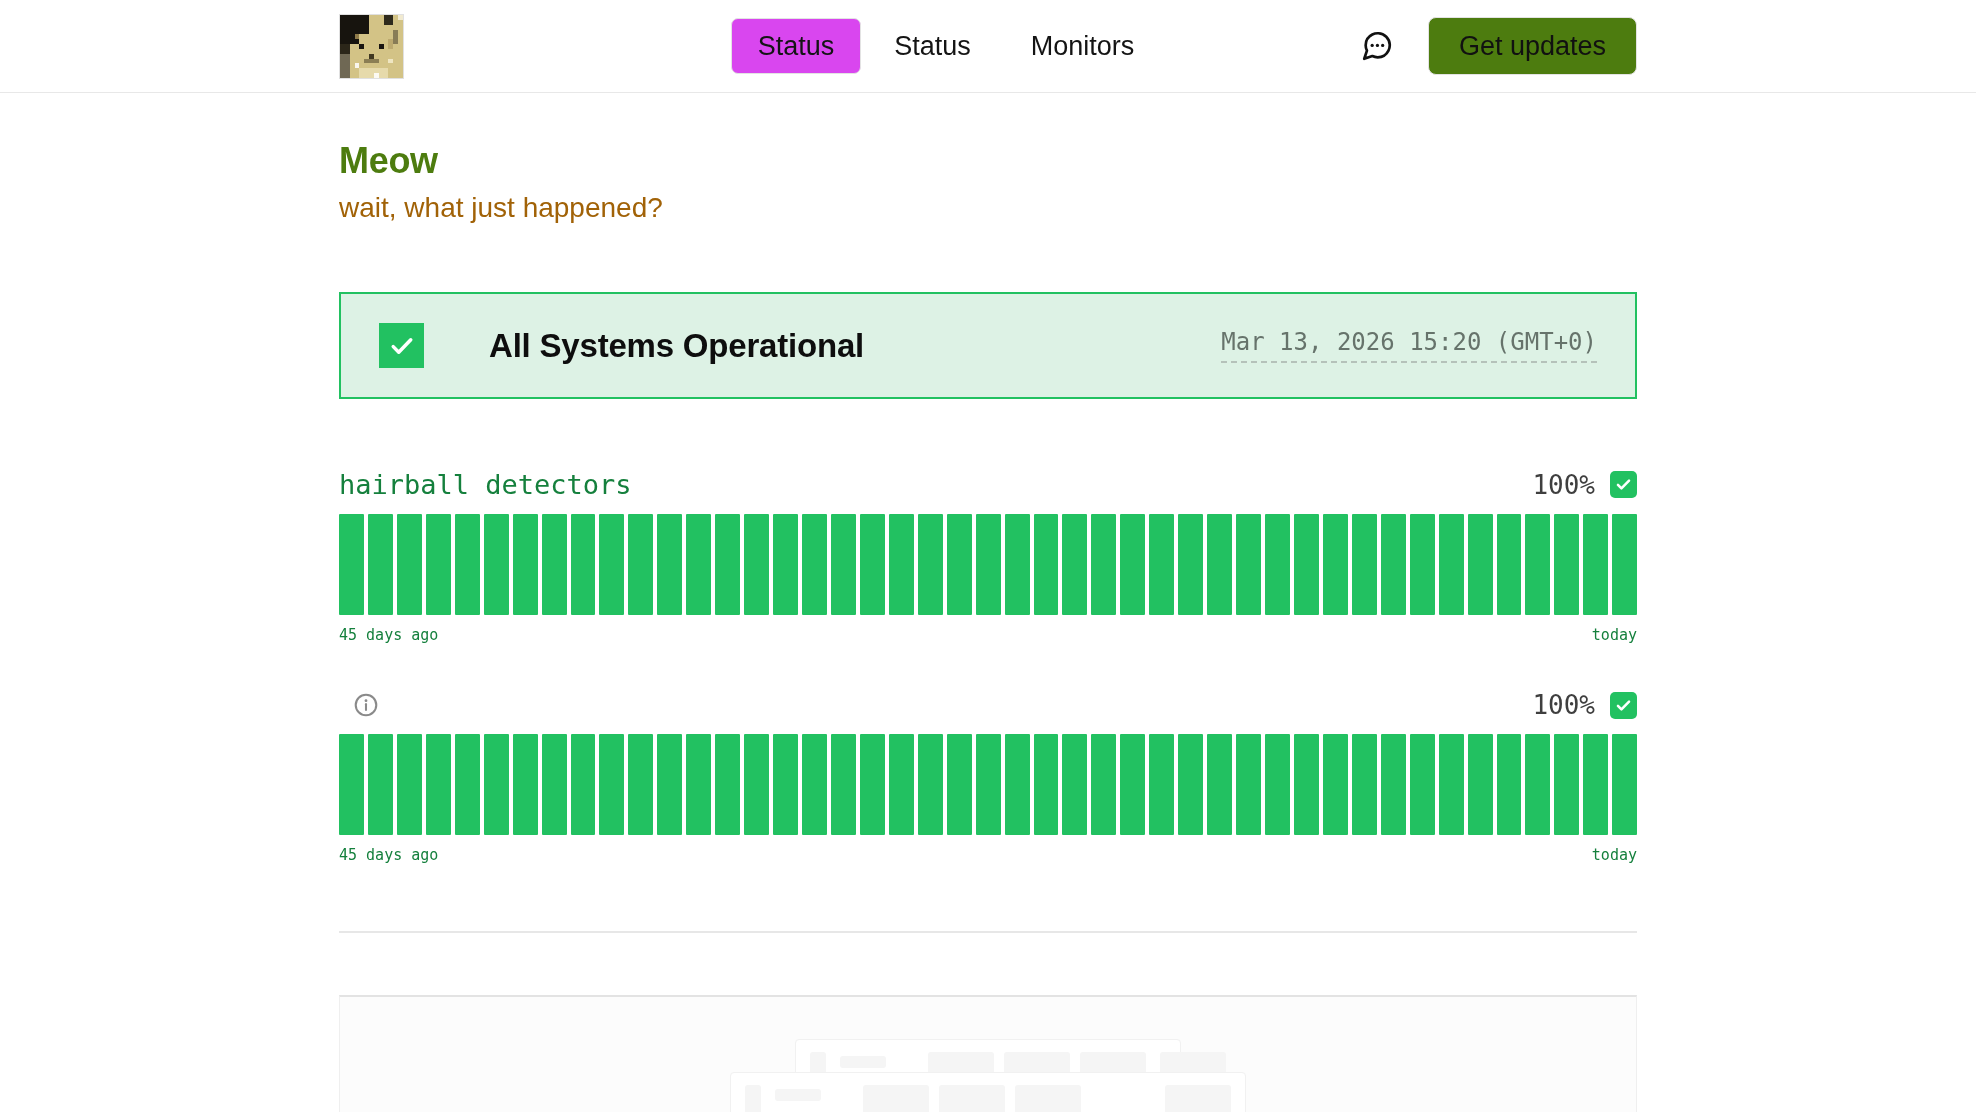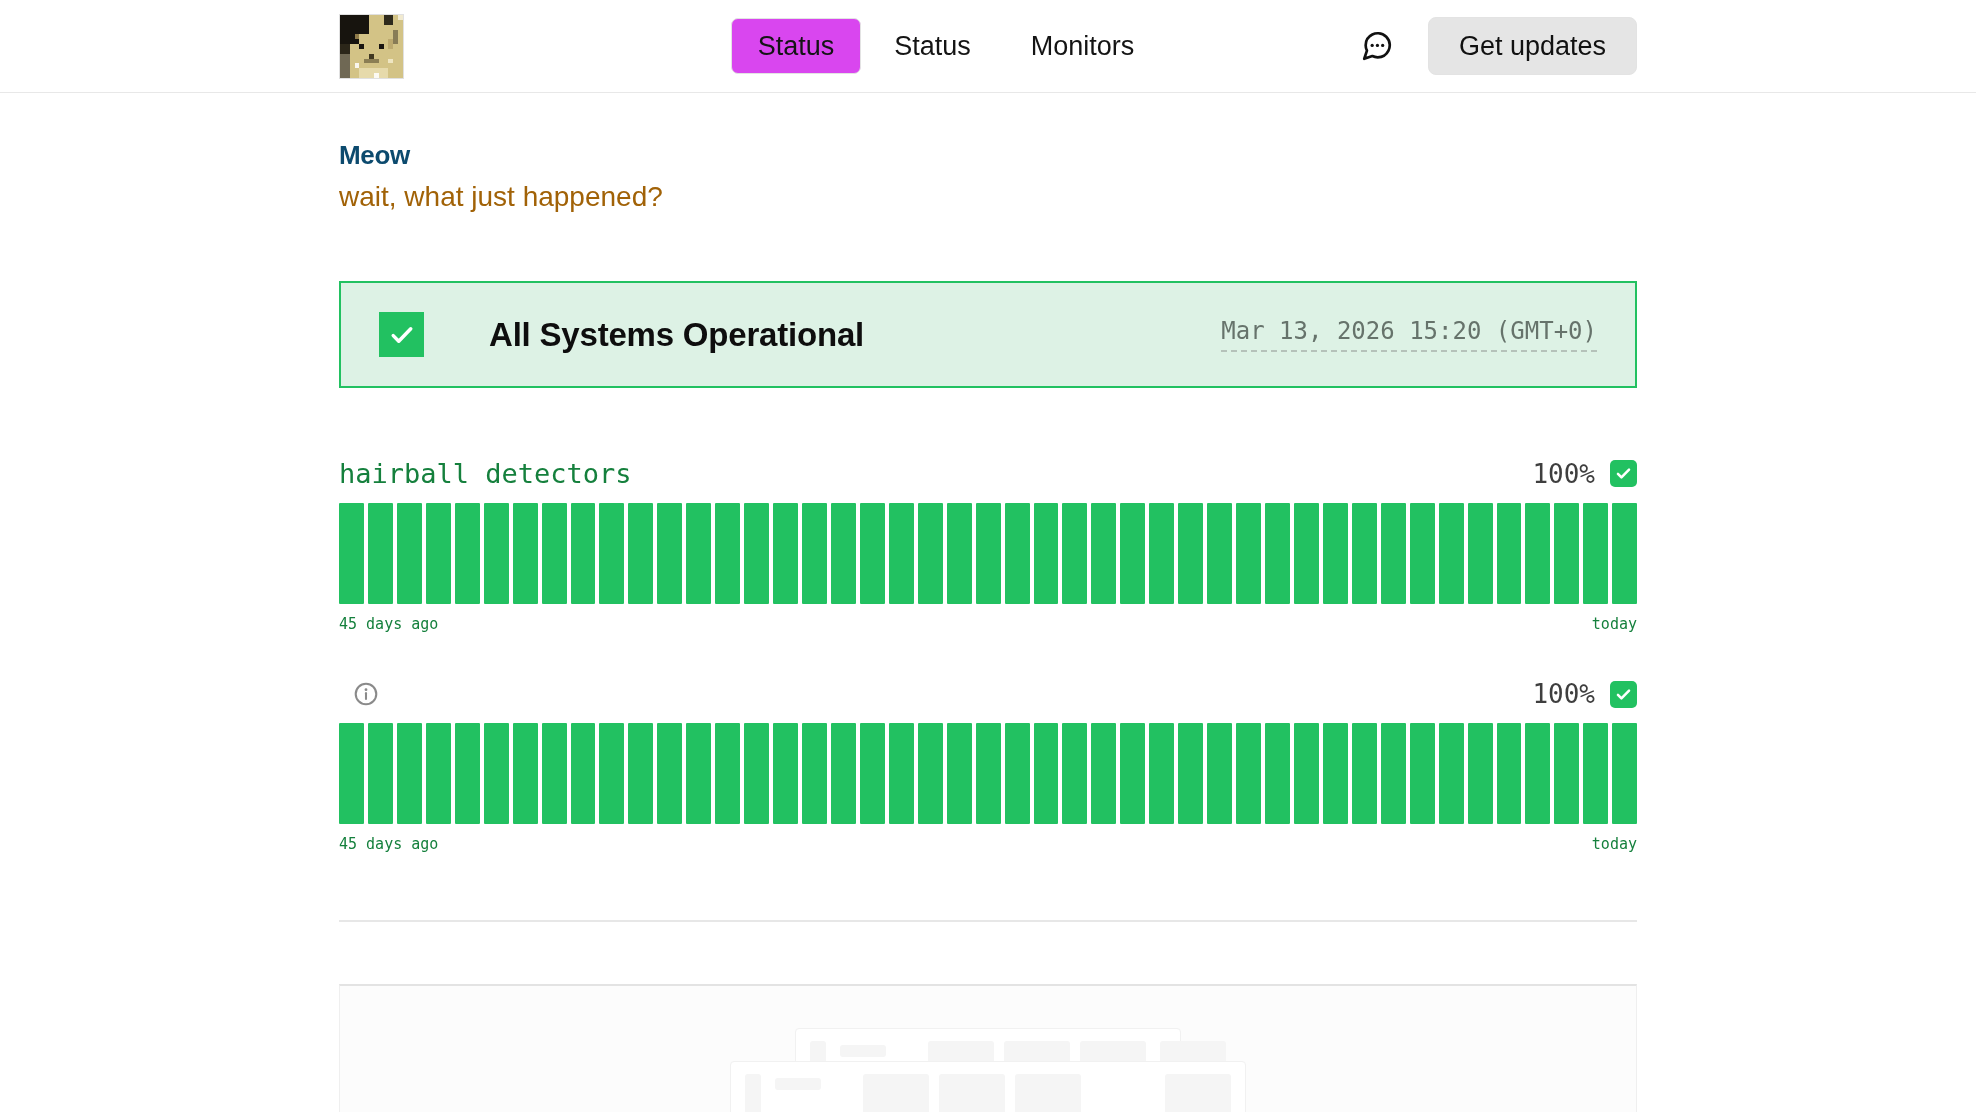--- a/index.html
+++ b/index.html
@@ -45,27 +45,27 @@
     background: #d946ef;
     border-color: #e3e3e3;
     text-align: center;
   }
   .header-right { display: flex; align-items: center; gap: 34px; }
   .chat-btn { background: none; border: none; cursor: pointer; display: flex; padding: 0; }
   .updates-btn {
     height: 58px; padding: 0 30px;
     font-family: "Liberation Sans", sans-serif;
     font-size: 27px; font-weight: 500; color: #111;
-    background: #e5e5e5;
+    background: #4d7c0f;
     border: 1px solid #e3e3e3; border-radius: 8px;
     cursor: pointer;
   }
 
   
-  .page-title { margin-top: 47px; font-size: 26px; font-weight: 700; letter-spacing: -0.3px; color: #0c4a6e; }
+  .page-title { margin-top: 47px; font-size: 36px; font-weight: 700; letter-spacing: -0.3px; color: #4d7c0f; }
   .page-subtitle { margin-top: 10px; font-size: 28px; color: #a16207; }
 
   
   .banner {
     margin-top: 68px;
     height: 107px;
     background: var(--green-bg, #ddf2e5);
     border: 2px solid var(--green, #22c161);
     display: flex; align-items: center;
     padding: 0 38px;

